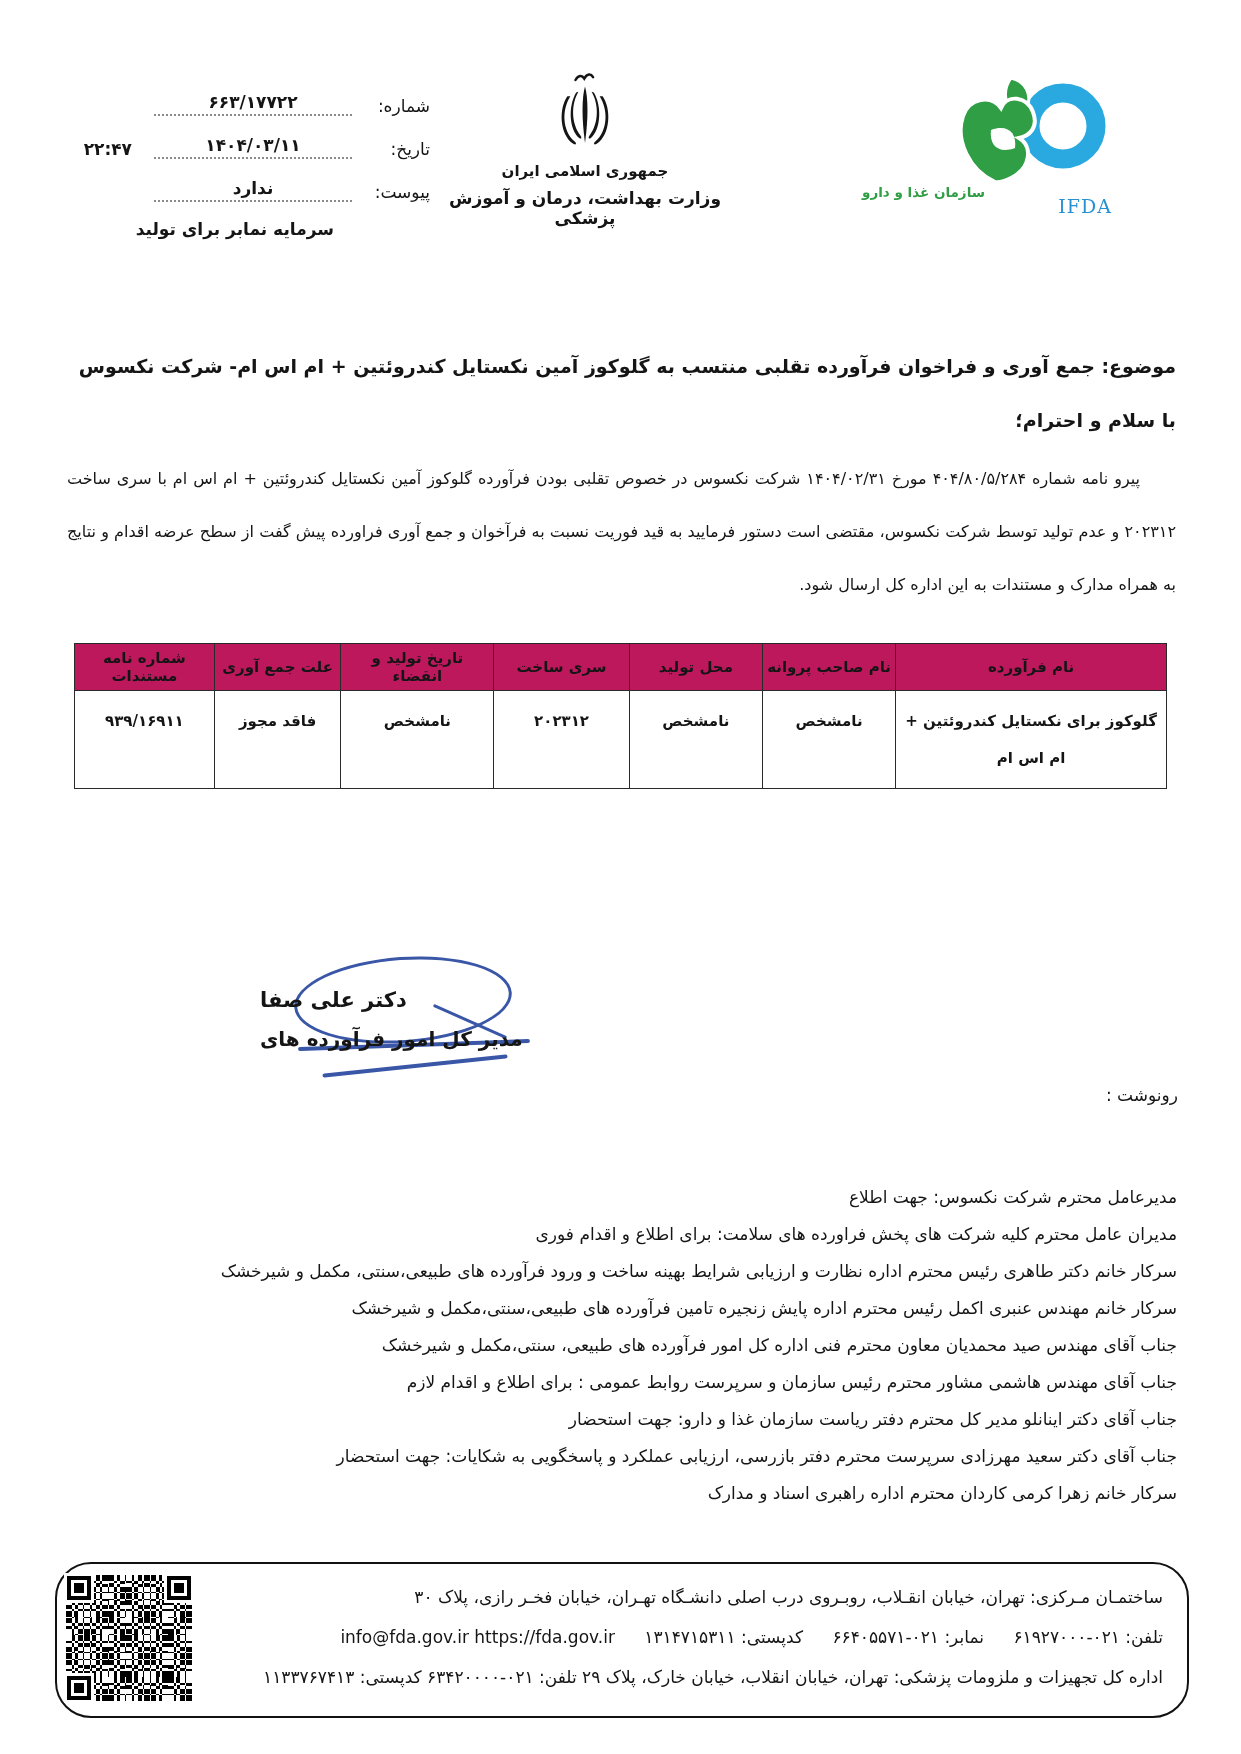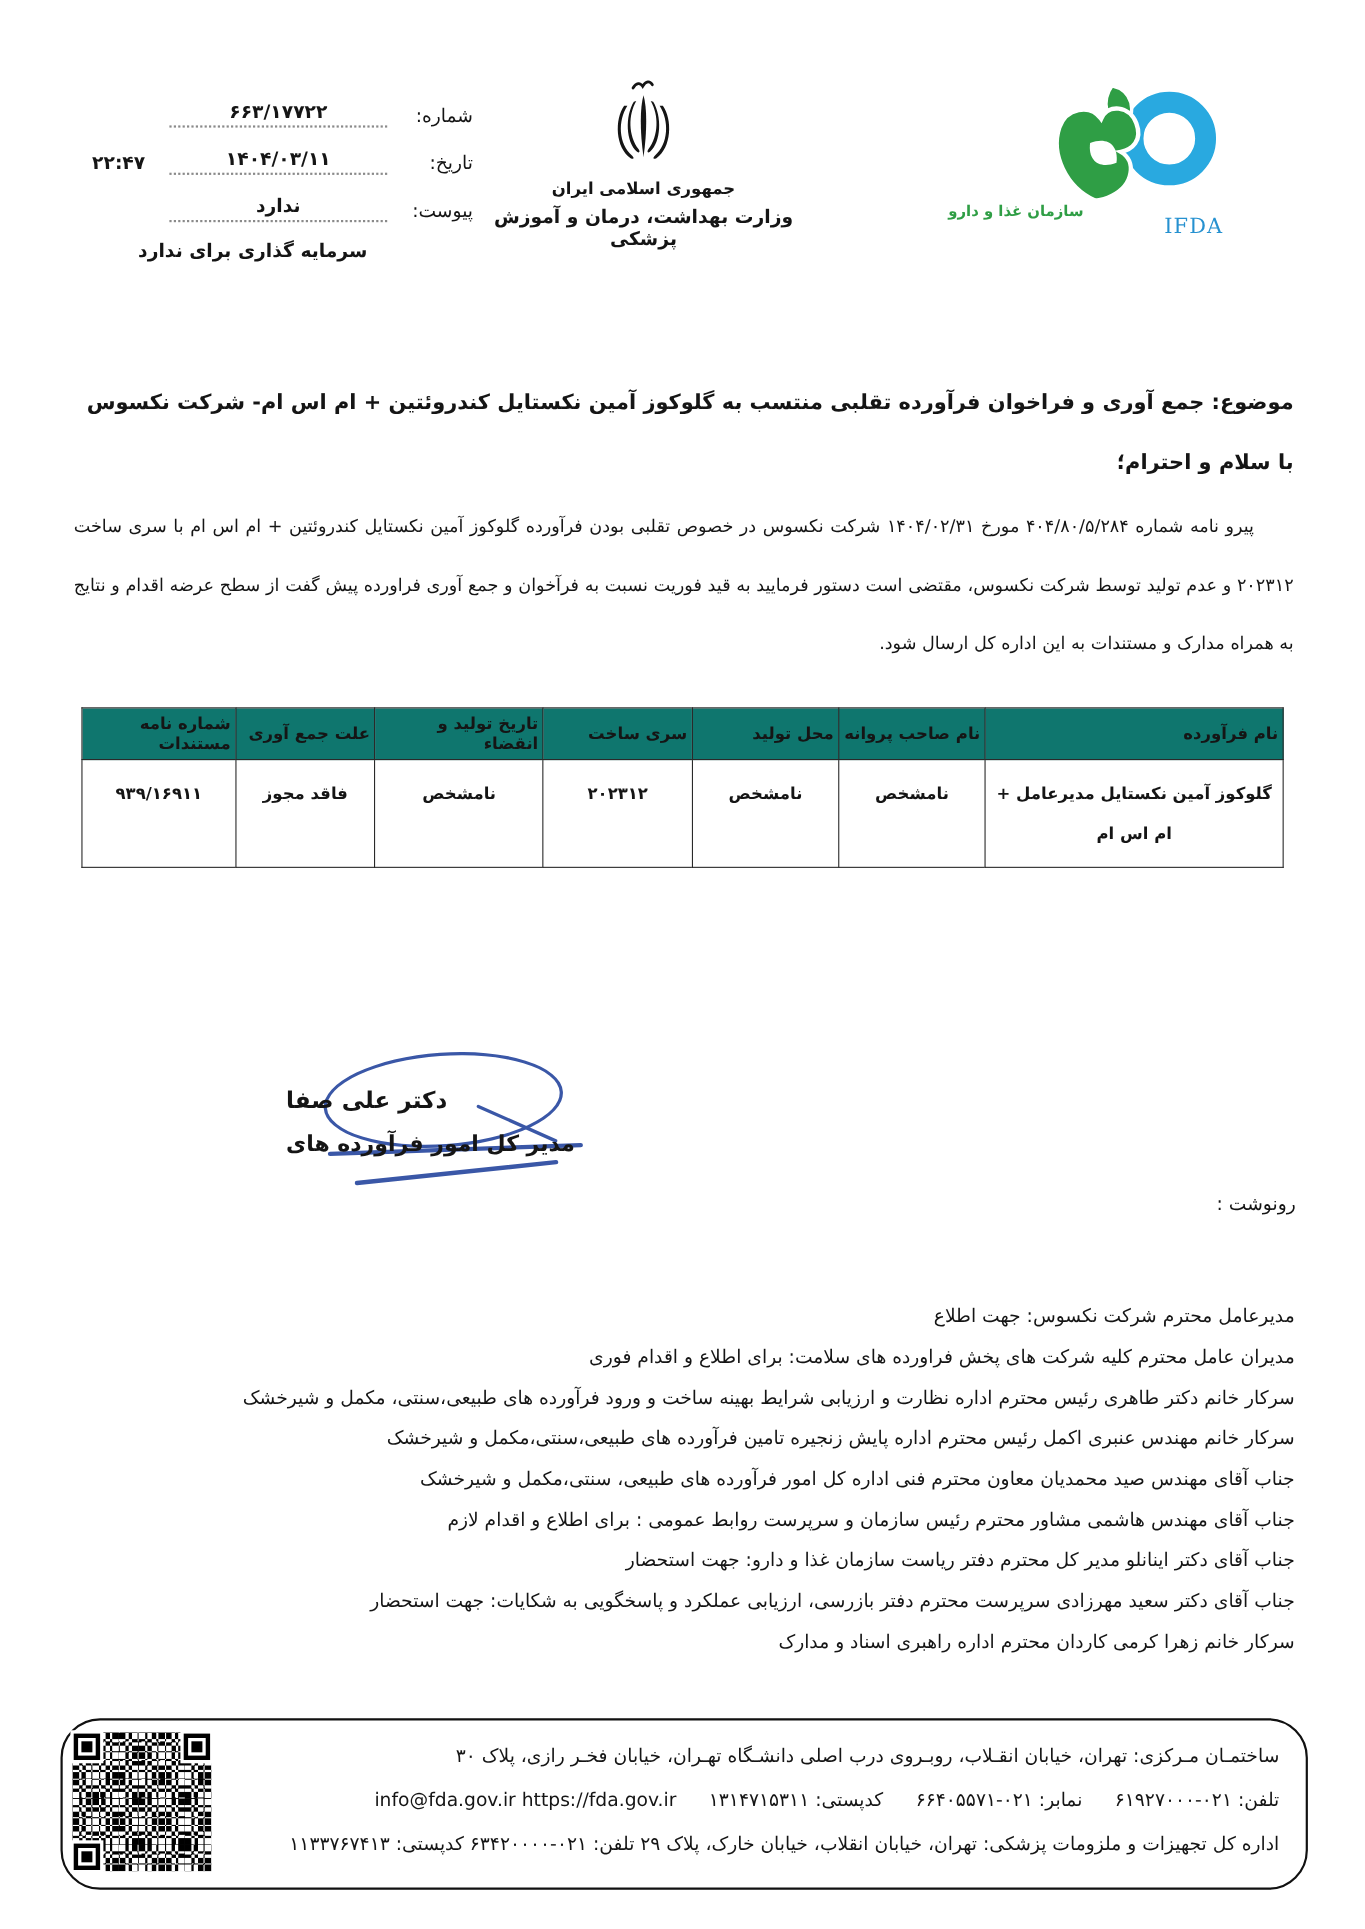--- a/index.html
+++ b/index.html
@@ -31,21 +31,21 @@
     font-weight:bold;font-size:19px;}
   .subject{position:absolute;top:355px;right:65px;left:65px;text-align:right;
     font-weight:bold;font-size:19px;}
   .salutation{position:absolute;top:409px;right:65px;font-weight:bold;font-size:19px;}
   .body-par{position:absolute;top:452px;right:65px;left:67px;font-size:16px;line-height:53px;
     text-align:justify;text-indent:36px;}
   
   .recall-table{position:absolute;top:643px;right:74px;left:74px;}
   table{width:100%;border-collapse:collapse;direction:rtl;table-layout:fixed;}
   th,td{border:1.6px solid #2a2a2a;text-align:center;font-size:15px;padding:5px 4px;}
-  th{background:#0f766e;font-weight:bold;height:29px;text-align:right;}
+  th{background:#be185d;font-weight:bold;height:29px;}
   td{vertical-align:top;padding-top:12px;height:80px;line-height:37px;font-weight:bold;}
   
   .stamp-ellipse{position:absolute;left:294px;top:957px;width:212px;height:80px;
     border:3.5px solid #3a57a7;border-radius:50%;transform:rotate(-4deg);z-index:1;}
   .stamp-line1{position:absolute;left:298px;top:1043px;width:232px;height:4px;background:#3a57a7;
     transform:rotate(-2deg);border-radius:2px;z-index:1;}
   .stamp-line2{position:absolute;left:322px;top:1064px;width:186px;height:3.5px;background:#3a57a7;
     transform:rotate(-6deg);border-radius:2px;z-index:1;}
   .stamp-line3{position:absolute;left:430px;top:1020px;width:80px;height:3px;background:#3a57a7;
     transform:rotate(24deg);border-radius:2px;z-index:1;}
@@ -85,21 +85,21 @@
     </div>
     <div class="meta-row">
       <span class="meta-label">تاریخ:</span>
       <span class="meta-value">۱۴۰۴/۰۳/۱۱</span>
       <span class="meta-time">۲۲:۴۷</span>
     </div>
     <div class="meta-row">
       <span class="meta-label">پیوست:</span>
       <span class="meta-value">ندارد</span>
     </div>
-    <div class="meta-slogan">سرمایه گذاری برای ندارد</div>
+    <div class="meta-slogan">سرمایه نمابر برای تولید</div>
   </div>
 
   <div class="emblem">
     <span>
       <svg width="66" height="86" viewBox="0 0 90 112" aria-hidden="true">
         <path d="M32,11 c4,-7 9,-7 12,-2 c4,-7 9,-7 12,-2" fill="none" stroke="#151515" stroke-width="3.4" stroke-linecap="round"></path>
         <path d="M45,20 C49.5,36 49.5,64 45,97 C40.5,64 40.5,36 45,20 Z" fill="#151515"></path>
         <path d="M36,27 C26,44 26,70 39,87 C41,90 40,92 37,90 C23,78 22,46 33,28 Z" fill="#151515"></path>
         <path d="M54,27 C64,44 64,70 51,87 C49,90 50,92 53,90 C67,78 68,46 57,28 Z" fill="#151515"></path>
         <path d="M25,33 C13,52 14,80 31,95 C34,98 33,100 29,98 C10,85 9,50 21,33 Z" fill="#151515"></path>
@@ -144,21 +144,21 @@
           <th>نام صاحب پروانه</th>
           <th>محل تولید</th>
           <th>سری ساخت</th>
           <th>تاریخ تولید و انقضاء</th>
           <th>علت جمع آوری</th>
           <th>شماره نامه مستندات</th>
         </tr>
       </thead>
       <tbody>
         <tr>
-          <td>گلوکوز آمین نکستایل مدیرعامل + ام اس ام</td>
+          <td>گلوکوز برای نکستایل کندروئتین + ام اس ام</td>
           <td>نامشخص</td>
           <td>نامشخص</td>
           <td>۲۰۲۳۱۲</td>
           <td>نامشخص</td>
           <td>فاقد مجوز</td>
           <td>۹۳۹/۱۶۹۱۱</td>
         </tr>
       </tbody>
     </table>
   </div>

